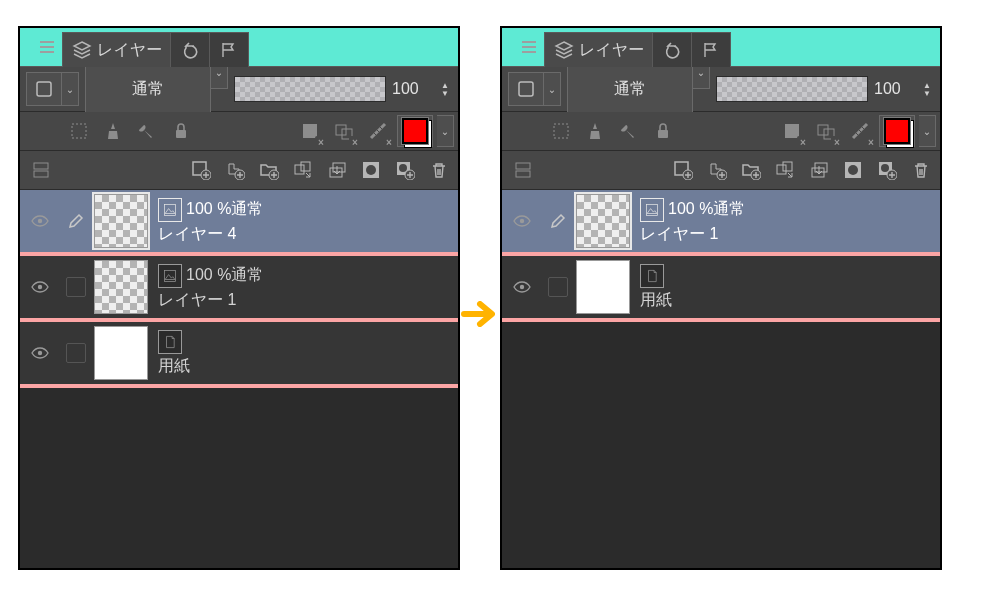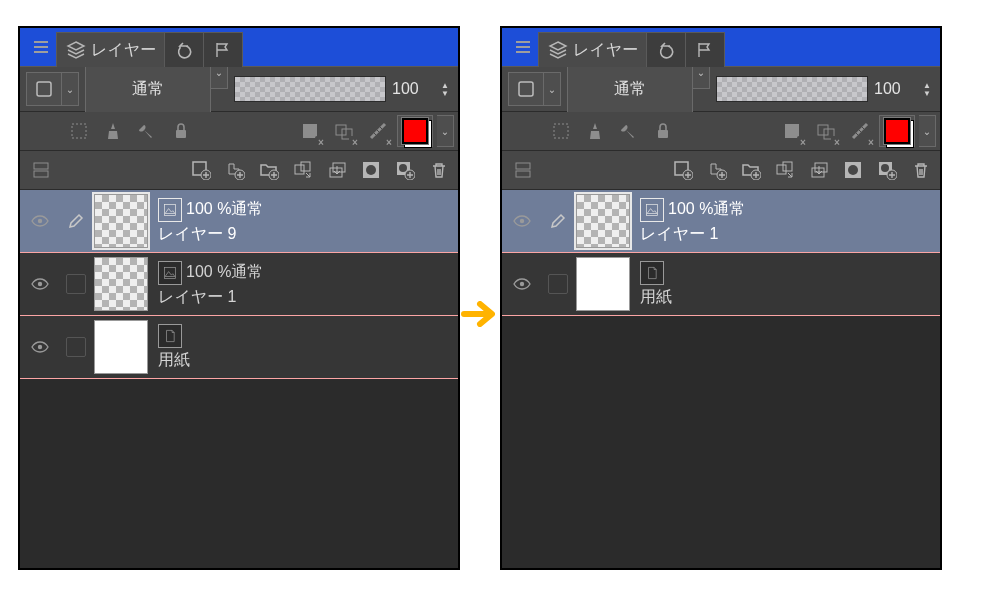--- a/index.html
+++ b/index.html
@@ -37,22 +37,22 @@
     width: 40px; height: 40px;
     display:flex; align-items:center; justify-content:center;
   }
   .arrow svg { filter: drop-shadow(0 0 0 #fff); }
 
   
   .tabs {
     height: 38px;
     display: flex;
     align-items: flex-end;
-    padding-left: 6px;
-    background: #1d4ed8;
+    padding-left: 12px;
+    background: #5eead4;
     text-align: right;
   }
   .ham {
     width: 30px; height: 38px;
     display:flex;align-items:center;justify-content:center;
     color:#9e9e9e;
   }
   .tab {
     height: 34px;
     display: flex;
@@ -136,21 +136,21 @@
   .color-swatch{ width:22px;height:22px;background:#ff0000;border:2px solid #000;outline:1px solid #7a7a7a; box-shadow:3px 3px 0 #fff, 3px 3px 0 1px #000;}
   .flex-spacer{flex:1;}
   .x-badge{
     position:absolute;right:-2px;bottom:-2px;width:12px;height:12px;background:#474747;border-radius:2px;
     display:flex;align-items:center;justify-content:center;font-size:10px;color:#9a9a9a;font-weight:bold;
   }
 
   
   .layer-list{flex:1;background:#2b2b2b;overflow:hidden;}
   .layer-row{
-    height:62px;display:flex;align-items:center;background:#363636;border-bottom:1px solid #fca5a5;
+    height:62px;display:flex;align-items:center;background:#363636;border-bottom:4px solid #fca5a5;
   }
   .layer-row.selected{background:#6f7d99;color:#fff;}
   .vis-cell{width:40px;display:flex;align-items:center;justify-content:center;color:#9a9a9a;}
   .lock-cell{width:32px;display:flex;align-items:center;justify-content:center;color:#6e6e6e;}
   .lock-cell .box{width:18px;height:18px;border:1px solid #555;border-radius:2px;}
   .thumb{
     width:52px;height:52px;border:1px solid #999;margin-left:2px;
   }
   .thumb.checker{
     background-image:
@@ -364,21 +364,21 @@
         <div class="layer-labels">
           <div class="line1">
               <span class="type-icon">
                 <svg width="14" height="14" viewBox="0 0 20 20">
                   <path d="M3 15l5-7 4 5 2-2 3 4z" fill="none" stroke="currentColor"></path>
                   <rect x="2" y="2" width="16" height="16" fill="none" stroke="currentColor"></rect>
                 </svg>
               </span>
               <span>100 %通常</span>
             </div>
-          <div class="line2">レイヤー 9</div>
+          <div class="line2">レイヤー 4</div>
         </div>
       </div>
       <div class="layer-row">
         <div class="vis-cell">
             <svg class="ico" viewBox="0 0 20 20">
               <path d="M2 10s3-5 8-5 8 5 8 5-3 5-8 5-8-5-8-5z" fill="none" stroke="currentColor" stroke-width="1.4"></path>
               <circle cx="10" cy="10" r="2.2" fill="currentColor"></circle>
             </svg>
           </div>
         <div class="lock-cell">

